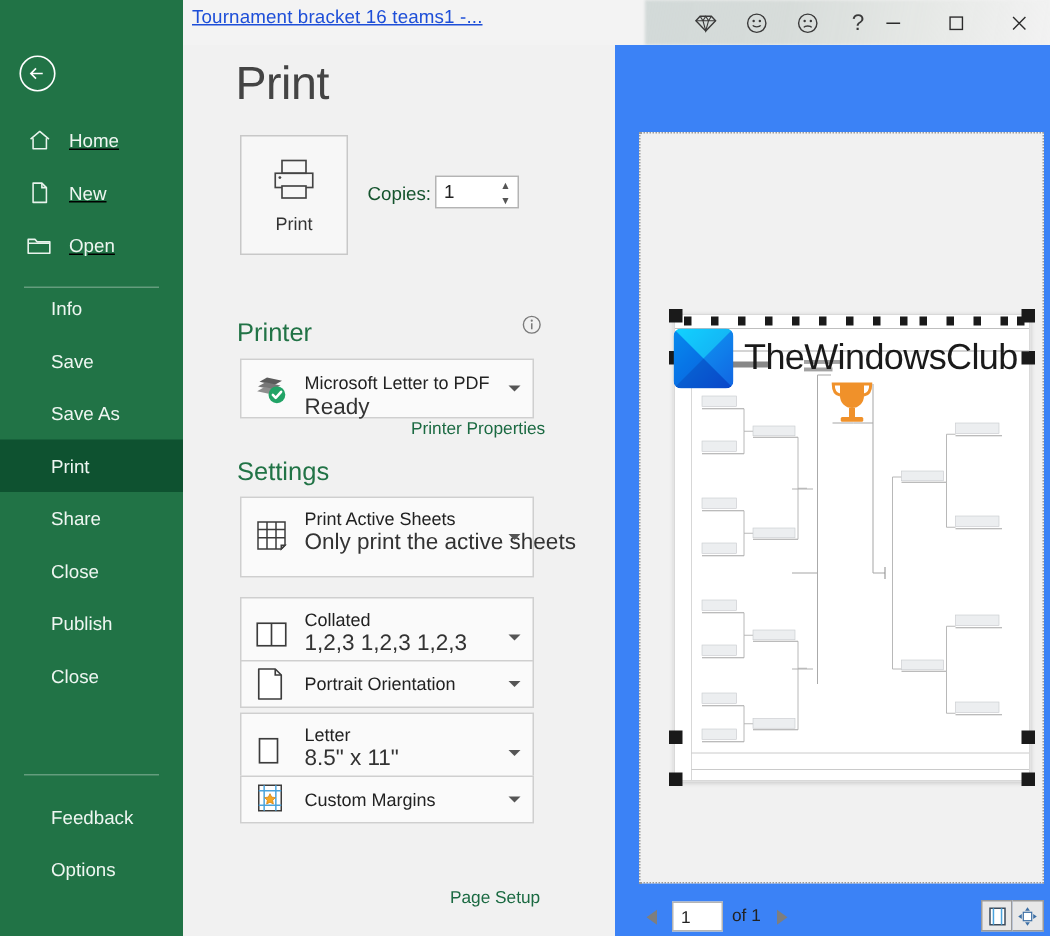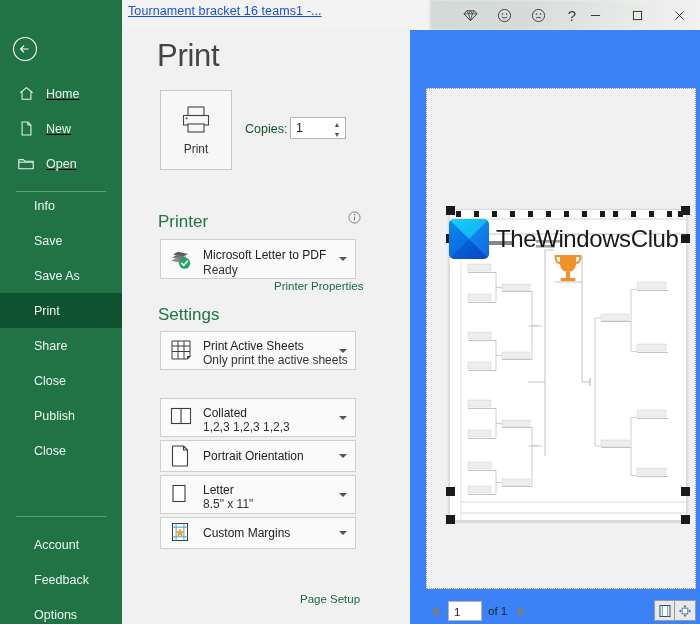--- a/index.html
+++ b/index.html
@@ -76,25 +76,25 @@
 
   .sec-head{position:absolute;left:36px;font-size:17px;color:#217346;font-weight:400;}
   .info-i{position:absolute;left:226px;top:180px;width:13px;height:13px;cursor:pointer;}
 
   .ctl{
     position:absolute;left:38px;width:196px;border:1px solid #cfcfcf;background:#fafafa;
     box-sizing:border-box;cursor:pointer;
   }
   .ctl .ctl-ic{position:absolute;left:8px;top:50%;transform:translateY(-50%);width:24px;height:24px;}
   .ctl .l1{position:absolute;left:42px;font-size:12px;color:#222;white-space:nowrap;}
-  .ctl .l2{position:absolute;left:42px;font-size:12px;color:#333;white-space:nowrap;}
+  .ctl .l2{position:absolute;left:42px;font-size:15px;color:#333;white-space:nowrap;}
   .ctl .carat{position:absolute;right:8px;top:50%;transform:translateY(-50%);
     width:0;height:0;border-left:4px solid transparent;border-right:4px solid transparent;border-top:4.5px solid #555;}
 
-  .ctl.two{height:39px;}
+  .ctl.two{height:54px;}
   .ctl.one{height:30px;}
   .ctl.two .l1{top:7px;}
   .ctl.two .l2{top:21px;}
   .ctl.one .l1{top:50%;transform:translateY(-50%);}
 
   .pages-row{position:absolute;left:36px;top:340px;height:24px;display:flex;align-items:center;}
   .pages-row .plab{font-size:12px;color:#222;margin-right:6px;}
   .pages-row .tolab{font-size:12px;color:#222;margin:0 6px;}
   .pg-box{position:relative;width:56px;height:22px;border:1px solid #b4b4b4;background:#fff;box-sizing:border-box;}
   .pg-box input{border:0;outline:0;width:38px;height:20px;font-size:12px;color:#222;padding:0 0 0 5px;
@@ -248,23 +248,20 @@
       <div class="rail-item pad">
         <span class="ri-lbl">Publish</span>
       </div>
       <div class="rail-item pad">
         <span class="ri-lbl">Close</span>
       </div>
     </div>
 
     <div class="rail-bottom">
       <div class="rail-sep"></div>
-      <div class="rail-item pad">
-        <span class="ri-lbl">Account</span>
-      </div>
       <div class="rail-item pad">
         <span class="ri-lbl">Feedback</span>
       </div>
       <div class="rail-item pad">
         <span class="ri-lbl">Options</span>
       </div>
     </div>
   </div>
 
   <div class="mid">

